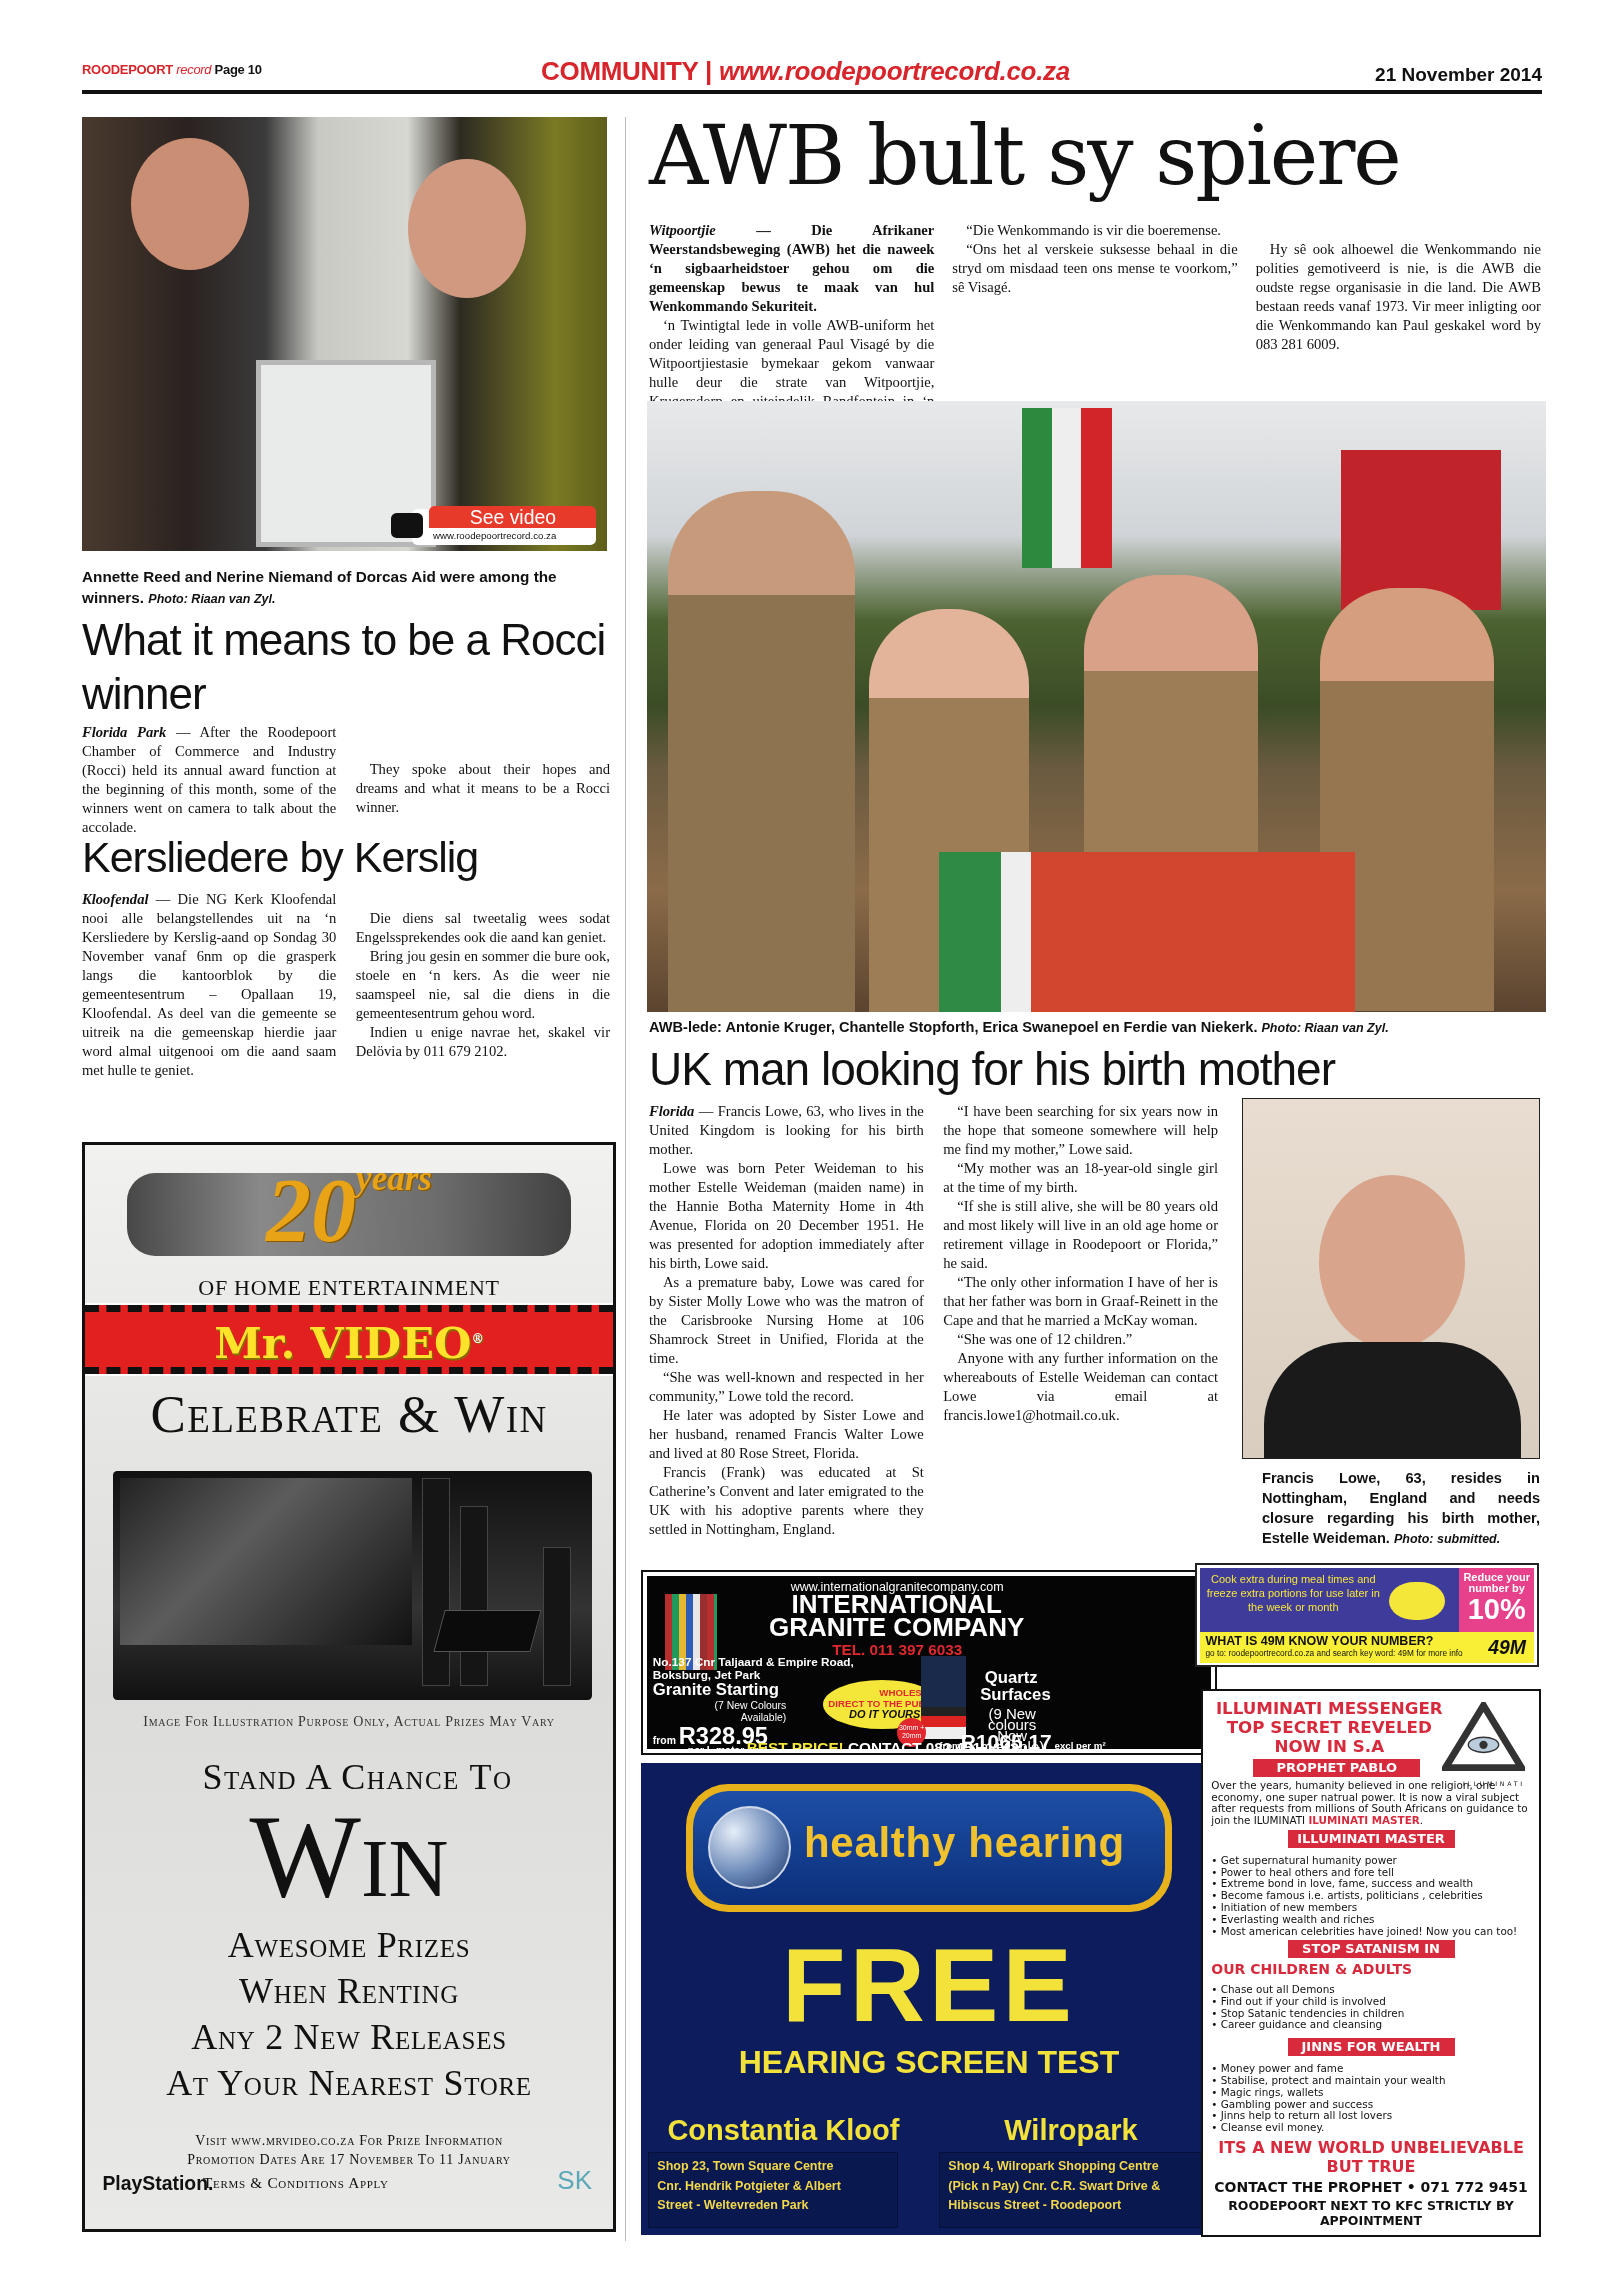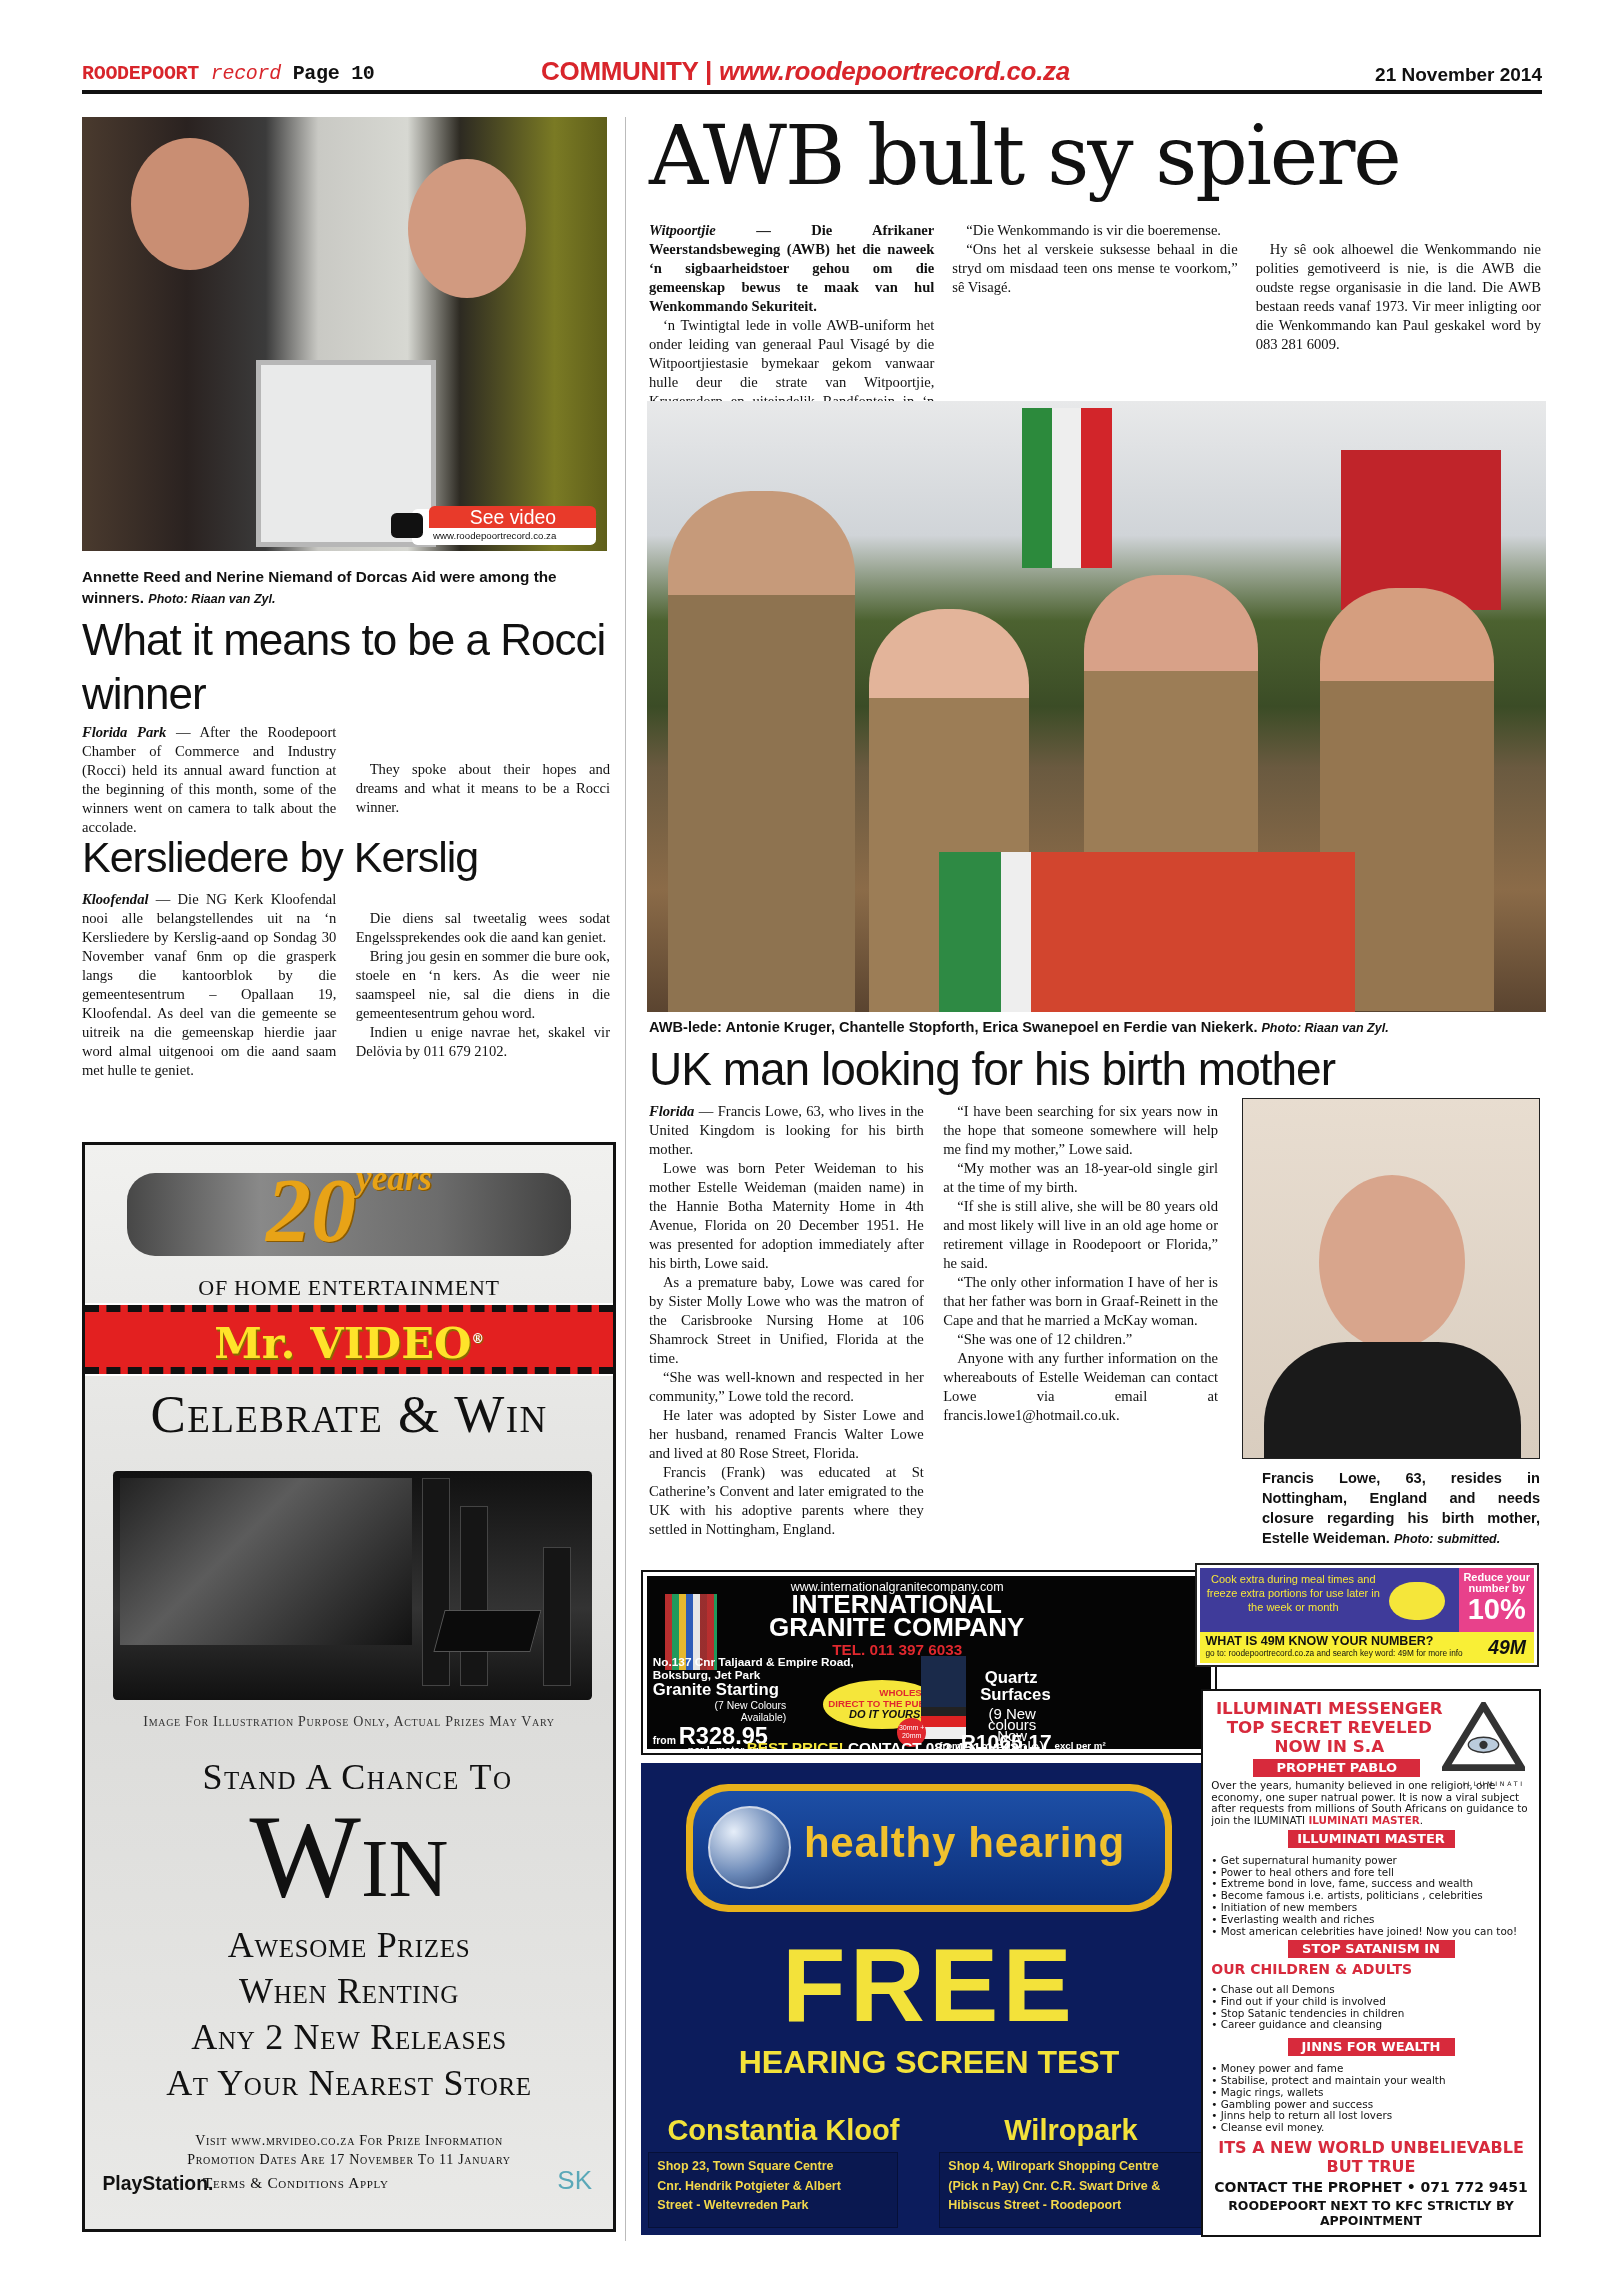--- a/index.html
+++ b/index.html
@@ -1,18 +1,18 @@
 <!DOCTYPE html>
 <html style="font-size:11px"><head>
 <meta charset="utf-8">
 <style>
 *{box-sizing:border-box;margin:0;padding:0}
 body{width:1624px;height:2295px;background:#fff;position:relative;font-family:"Liberation Serif",serif;color:#111;overflow:hidden}
 .abs{position:absolute}
-.hdr-l{left:82px;top:62px;font-family:Liberation Mono, monospace;font-size:20px;font-weight:bold;letter-spacing:-0.3px}
+.hdr-l{left:82px;top:62px;font-family:Liberation Sans, sans-serif;font-size:13px;font-weight:bold;letter-spacing:-0.3px}
 .hdr-l .red{color:#d8252b}
 .hdr-l .it{font-style:italic;color:#d8252b;font-weight:normal}
 .hdr-c{left:541px;top:56px;font-family:"Liberation Sans",sans-serif;font-size:26px;font-weight:bold;color:#d8252b;letter-spacing:-0.3px}
 .hdr-c i{font-style:italic}
 .hdr-r{right:82px;top:64px;font-family:"Liberation Sans",sans-serif;font-size:19px;font-weight:bold}
 .rule{left:82px;right:82px;top:90px;height:4.2px;background:#111}
 .photo{background:#333;overflow:hidden}
 .body-text{font-size:14.6px;line-height:19px;text-align:justify;hyphens:auto}
 .body-text p{text-indent:14px}
 .body-text p.first{text-indent:0}

